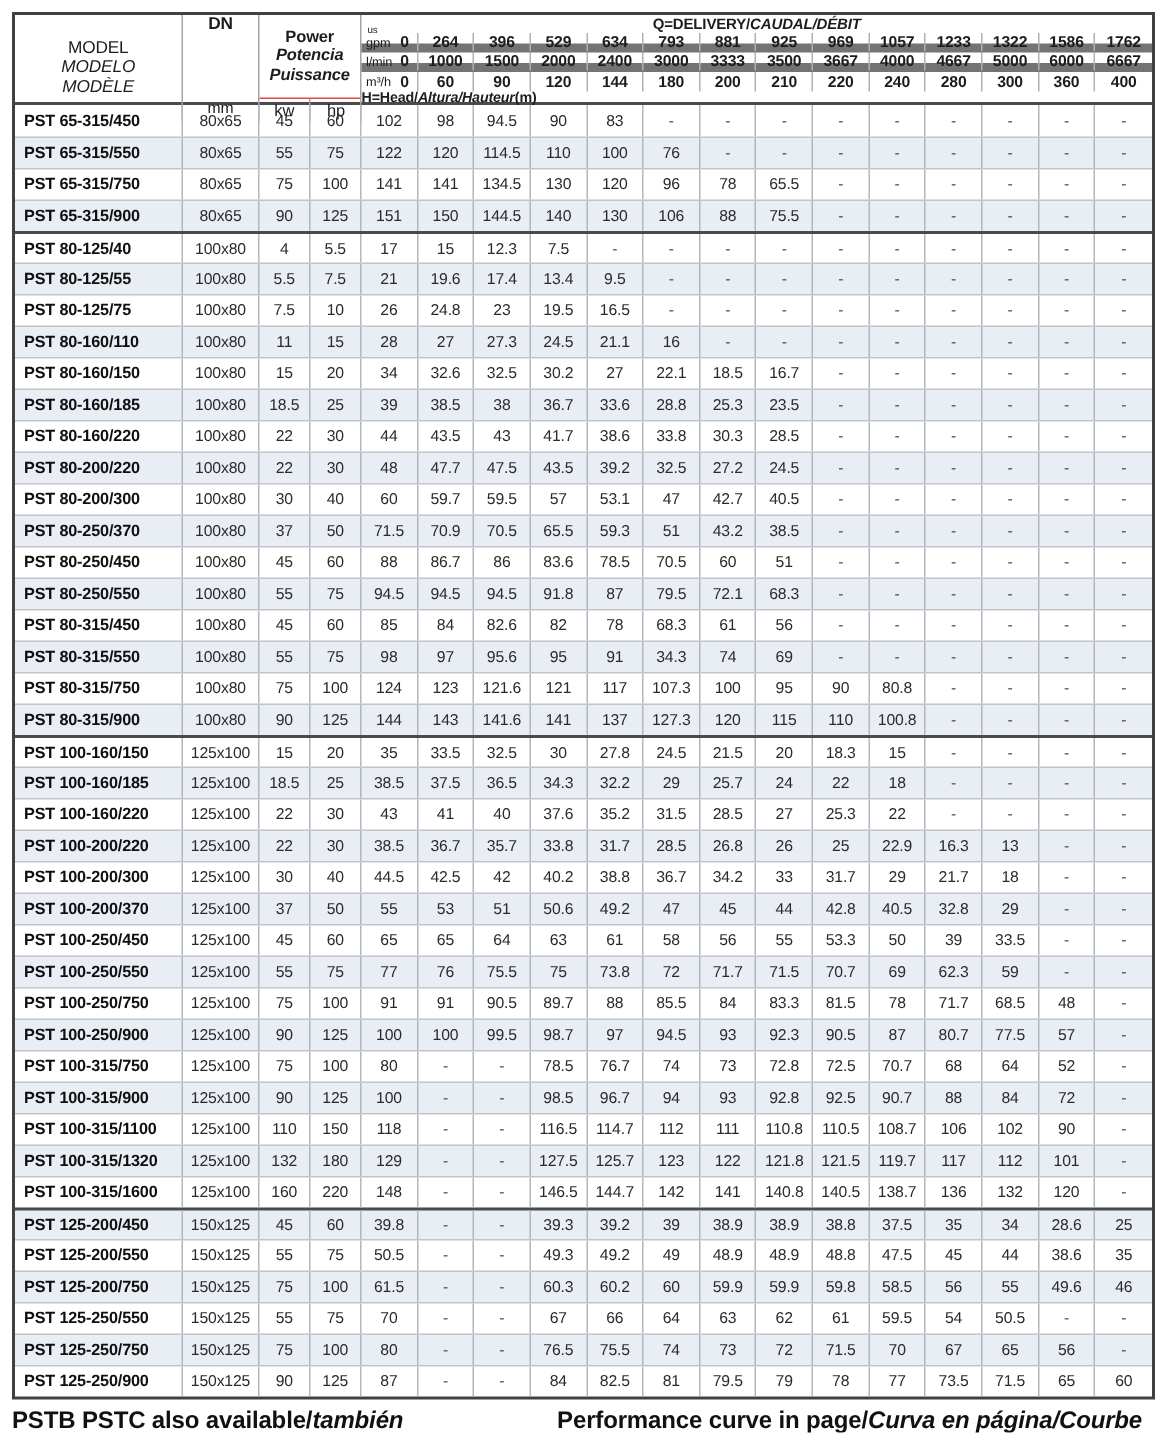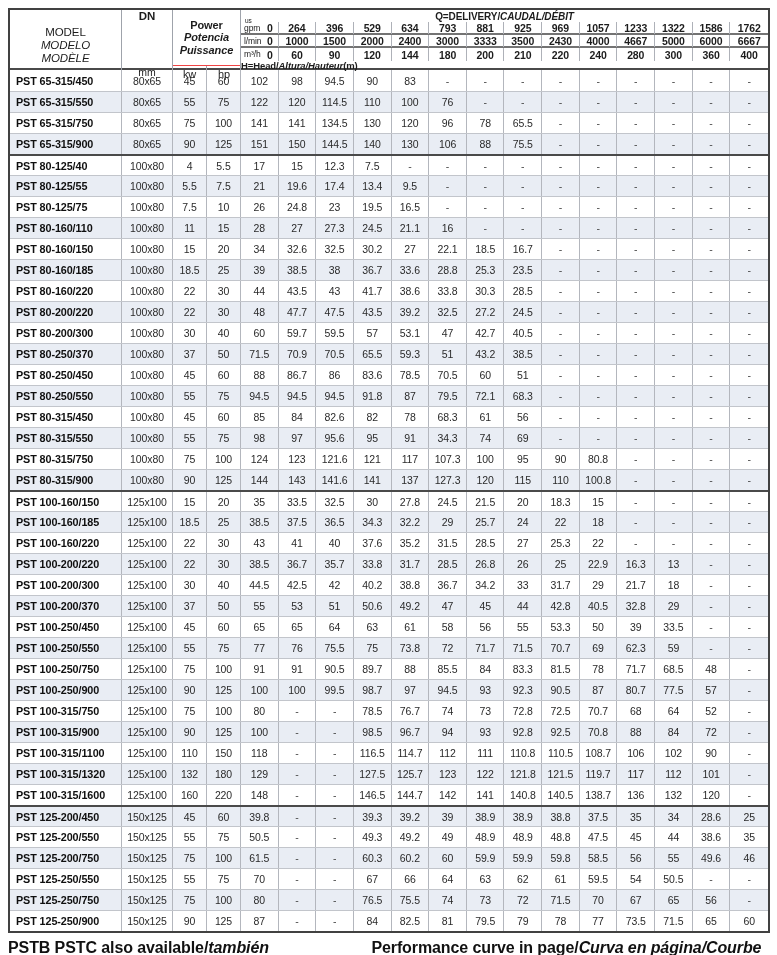--- a/index.html
+++ b/index.html
@@ -17,21 +17,21 @@
   .dn-label { flex: 1; display: flex; align-items: center; font-weight: bold; font-size: 11.5px; }
   .dn-unit { height: 15px; font-size: 10.5px; line-height: 13px; }
   .power-h { display: flex; flex-direction: column; }
   .power-titles { flex: 1; display: flex; flex-direction: column; justify-content: center; align-items: center; font-weight: bold; font-size: 11px; line-height: 12.5px; }
   .power-units { height: 16px; border-top: 1px solid #ef4444; display: grid; grid-template-columns: 34px 34px; }
   .pu { display: flex; align-items: center; justify-content: center; font-size: 11px; }
   .pu-kw { border-right: 1px solid #9fa3ab; }
   .flow-h { border-right: none; display: flex; flex-direction: column; }
   .q-strip { height: 12px; font-size: 10px; font-weight: bold; text-align: center; line-height: 13px; }
   .flow-row { display: grid; grid-template-columns: repeat(14, 1fr); height: 13px; }
-  .flow-row.rule { border-bottom: 2px solid #737373; }
+  .flow-row.rule { border-bottom: 6px solid #737373; }
   .fcell { border-right: 1px solid #aeb1b8; display: flex; align-items: center; justify-content: center; font-weight: bold; font-size: 10.5px; }
   .fcell:last-child { border-right: none; }
   .fcell.unit { justify-content: space-between; padding: 0 5px 0 3px; }
   .u-label { font-weight: normal; font-size: 8.5px; position: relative; line-height: 9px; }
   .u-sup { position: absolute; top: -8px; left: 1px; font-size: 6.5px; font-weight: normal; }
   .u-zero { font-weight: bold; font-size: 10.5px; }
   .h-strip { height: 9px; font-size: 9.5px; font-weight: bold; text-align: left; line-height: 9px; }
 
   
   .trow { display: grid; grid-template-columns: 112px 51px 34px 34px repeat(14, 1fr); height: 21px; border-top: 1px solid #c2c5cb; }
@@ -101,21 +101,21 @@
                 <span class="u-label">l/min</span>
                 <span class="u-zero">0</span>
               </div>
               <div class="fcell num">1000</div>
               <div class="fcell num">1500</div>
               <div class="fcell num">2000</div>
               <div class="fcell num">2400</div>
               <div class="fcell num">3000</div>
               <div class="fcell num">3333</div>
               <div class="fcell num">3500</div>
-              <div class="fcell num">2430</div>
+              <div class="fcell num">3667</div>
               <div class="fcell num">4000</div>
               <div class="fcell num">4667</div>
               <div class="fcell num">5000</div>
               <div class="fcell num">6000</div>
               <div class="fcell num">6667</div>
             </div>
             <div class="flow-row">
               <div class="fcell unit">
                 <span class="u-label">m³/h</span>
                 <span class="u-zero">0</span>
@@ -767,21 +767,21 @@
           <div class="cell">125</div>
           <div class="cell">100</div>
           <div class="cell dash">-</div>
           <div class="cell dash">-</div>
           <div class="cell">98.5</div>
           <div class="cell">96.7</div>
           <div class="cell">94</div>
           <div class="cell">93</div>
           <div class="cell">92.8</div>
           <div class="cell">92.5</div>
-          <div class="cell">70.8</div>
+          <div class="cell">90.7</div>
           <div class="cell">88</div>
           <div class="cell">84</div>
           <div class="cell">72</div>
           <div class="cell dash">-</div>
         </div>
         <div class="trow">
           <div class="cell model">PST 100-315/1100</div>
           <div class="cell">125x100</div>
           <div class="cell">110</div>
           <div class="cell">150</div>

